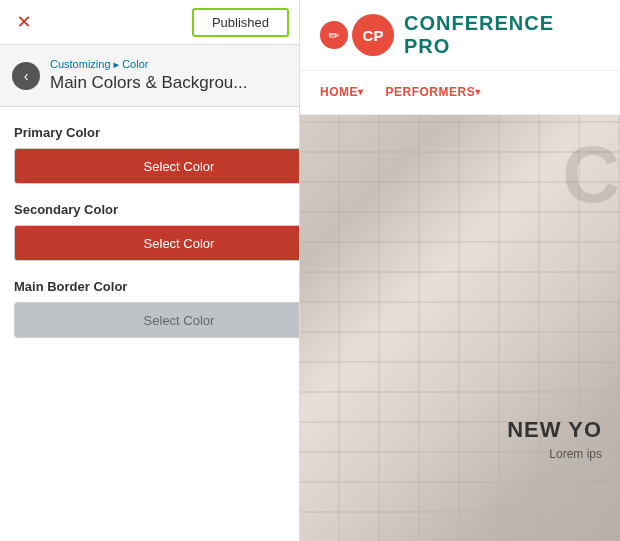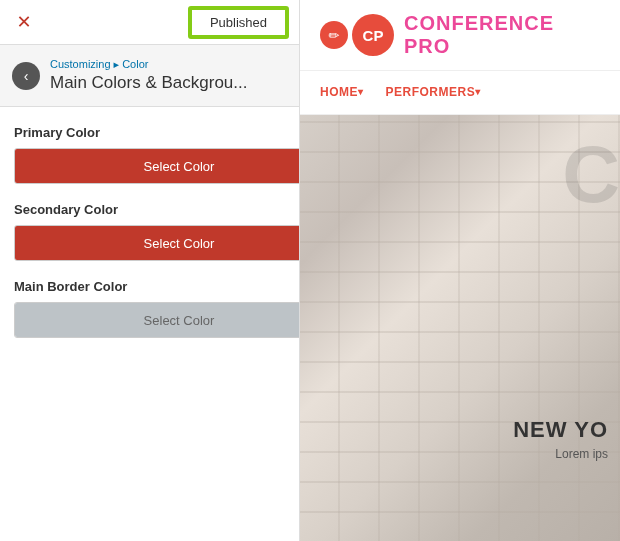--- a/index.html
+++ b/index.html
@@ -43,21 +43,21 @@
       justify-content: center;
       color: #c0392b;
       font-size: 18px;
       cursor: pointer;
       background: none;
       border: none;
     }
     .publish-btn {
       margin-left: auto;
       background: #fff;
-      border: 4px solid #84cc16;
+      border: 2px solid #84cc16;
       border-radius: 3px;
       padding: 5px 18px;
       font-size: 13px;
       color: #333;
       cursor: pointer;
     }
 
     
     .breadcrumb-bar {
       display: flex;
@@ -230,21 +230,21 @@
       align-items: center;
       justify-content: center;
       color: #fff;
       font-size: 13px;
       margin-right: 4px;
       flex-shrink: 0;
     }
     .preview-brand {
       font-size: 20px;
       font-weight: 700;
-      color: #ec4899;
+      color: #0f766e;
       letter-spacing: 1px;
       margin-left: 6px;
     }
     .preview-nav {
       display: flex;
       align-items: center;
       padding: 0 20px;
       height: 42px;
       border-top: 1px solid #eee;
     }
@@ -305,21 +305,21 @@
           90deg,
           transparent,
           transparent 38px,
           rgba(180,170,160,0.25) 38px,
           rgba(180,170,160,0.25) 40px
         );
     }
     .hero-text-overlay {
       position: absolute;
       bottom: 80px;
-      right: 6px;
+      right: 12px;
       text-align: right;
       padding-right: 6px;
     }
     .hero-headline {
       font-size: 22px;
       font-weight: 700;
       color: #333;
       letter-spacing: 1px;
     }
     .hero-sub {

